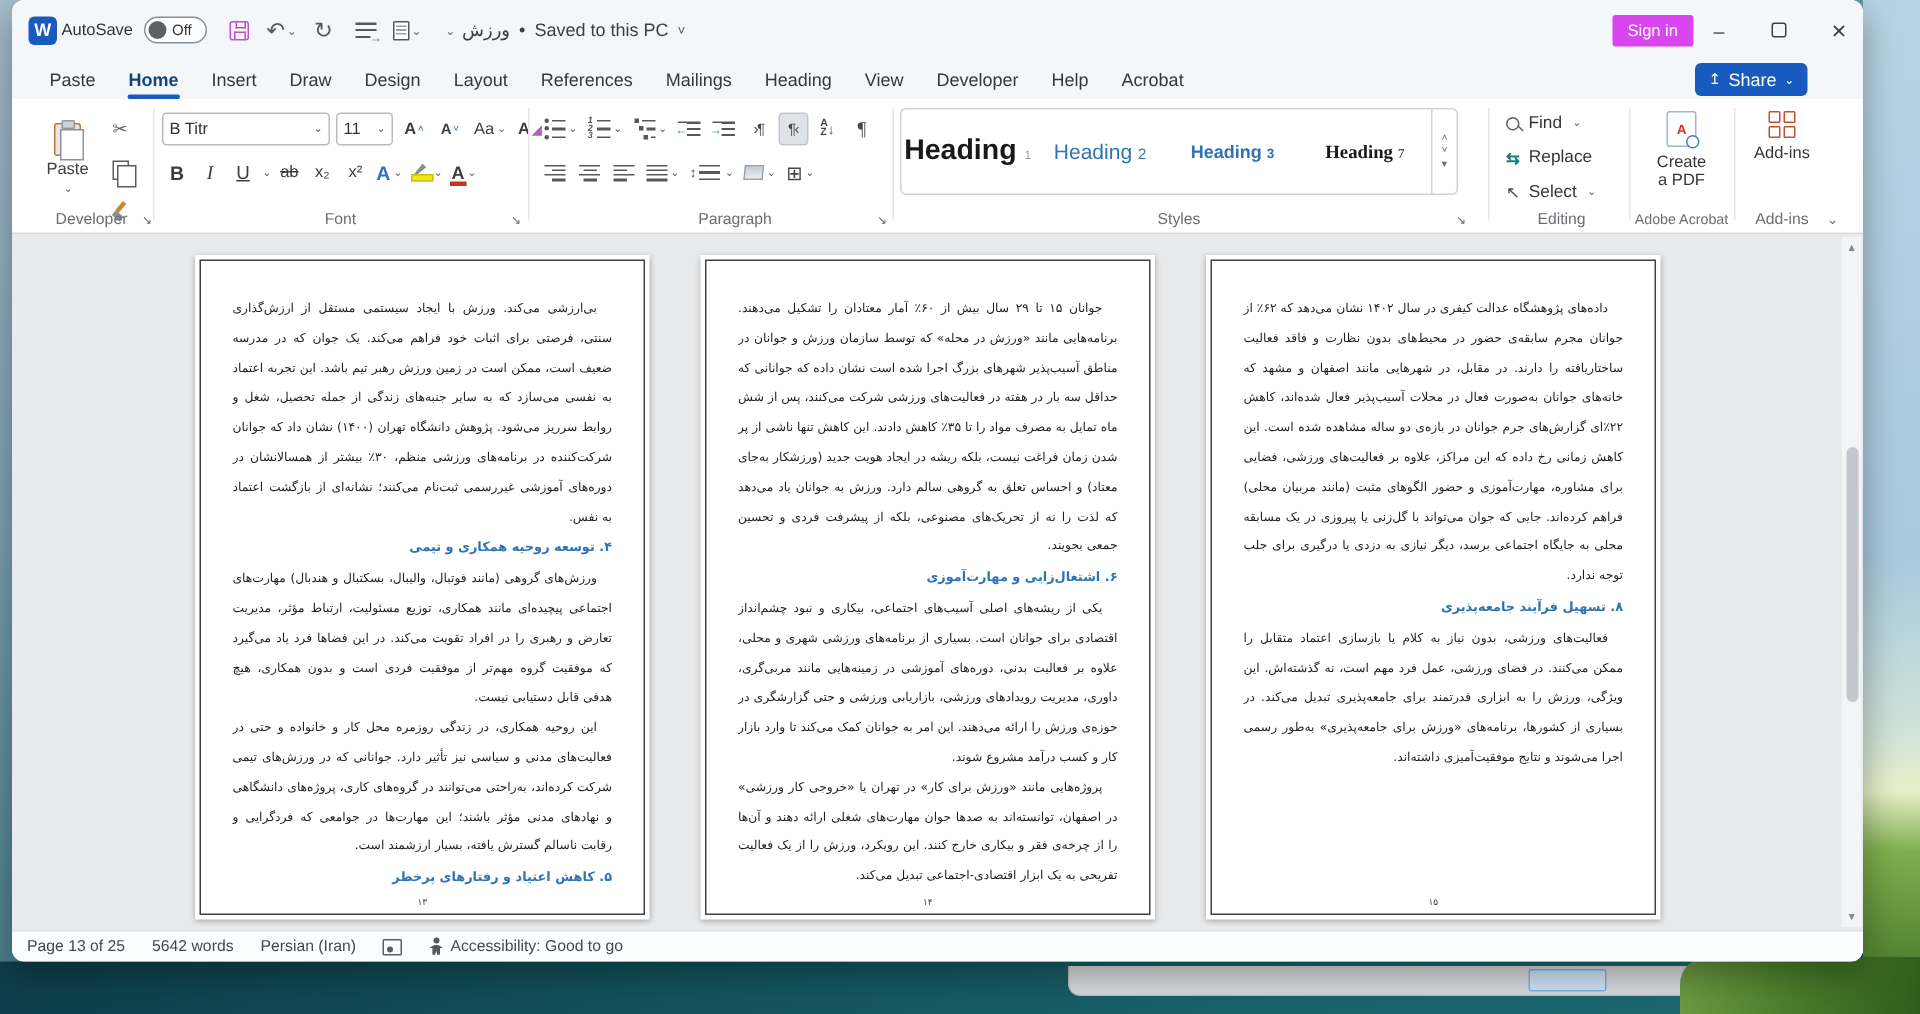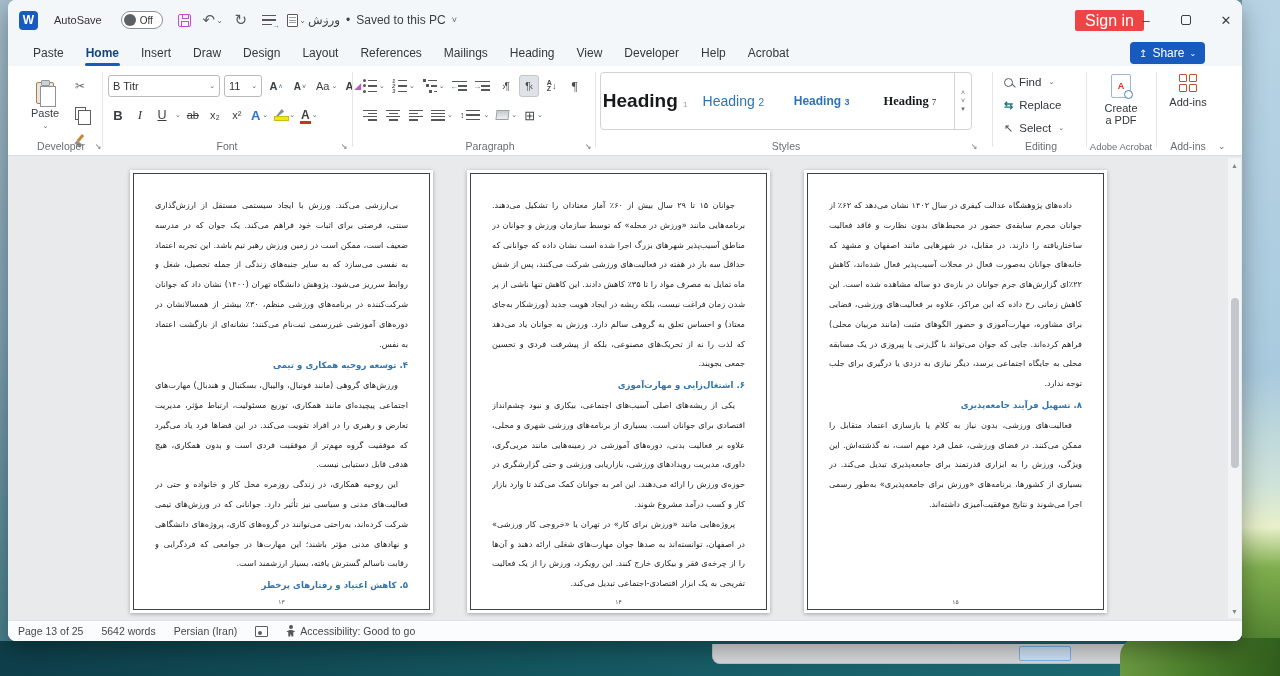--- a/index.html
+++ b/index.html
@@ -20,21 +20,21 @@
   .icon-label{position:absolute;top:612px;font-size:16px;color:#eef4f6;opacity:.8;text-shadow:0 1px 2px rgba(0,0,0,.6)}
 
   
   .win{position:absolute;left:8px;top:0;width:1234px;height:641px;background:#fff;
        border-radius:8px;box-shadow:0 8px 24px rgba(0,0,0,.35);display:flex;flex-direction:column;overflow:hidden}
 
   
   .titlebar{height:40px;background:#f4f7f9;display:flex;align-items:center;position:relative;flex:none}
   .wlogo{width:19px;height:19px;background:#185abd;border-radius:4px;color:#fff;font-size:12px;font-weight:bold;
          display:flex;align-items:center;justify-content:center;margin-left:11px}
-  .autosave{display:flex;align-items:center;gap:19px;margin-left:16px;font-size:11px;color:#333}
+  .autosave{display:flex;align-items:center;gap:7px;margin-left:3px;font-size:11px;color:#333}
   .toggle{width:42px;height:18px;border:1px solid #8a8f94;border-radius:10px;background:#fff;display:flex;align-items:center;padding:0 5px 0 2px;gap:4px}
   .knob{width:12px;height:12px;border-radius:50%;background:#5c6166}
   .toggle span{font-size:10px;color:#333}
   .qat{display:flex;align-items:center;gap:4px;margin-left:10px}
   .qbtn{height:26px;min-width:24px;border-radius:4px;display:flex;align-items:center;justify-content:center;color:#585b5e;font-size:15px}
   .floppy{width:13px;height:13px;border:1.6px solid #c050c8;border-radius:2px;position:relative}
   .floppy::before{content:"";position:absolute;top:-1px;left:3px;width:5px;height:4px;border:1.4px solid #c050c8;border-top:none}
   .floppy::after{content:"";position:absolute;bottom:0;left:2px;width:6px;height:4px;border:1.4px solid #c050c8;border-bottom:none}
   .mini-chev{font-size:8px;color:#6a6d70;margin-left:1px}
   .linesarrow{width:14px;height:11px;background:repeating-linear-gradient(#56585a 0 1.4px,transparent 1.4px 4.4px);position:relative}
@@ -43,21 +43,21 @@
   .docexp::after{content:"";position:absolute;left:1px;top:2px;right:1px;height:6px;
       background:repeating-linear-gradient(#9aa0a5 0 1px,transparent 1px 2.6px)}
   .doc-title{position:absolute;left:300px;top:0;height:40px;display:flex;align-items:center;gap:6px;font-size:12px;color:#3c3f42}
   .doc-title .chev{font-size:9px;color:#55585b}
   .searchbox{position:absolute;left:482px;top:8px;width:302px;height:25px;background:#fdfdfe;border:1px solid #d4d7da;
       border-radius:4px;display:flex;align-items:center;padding:0 9px;gap:8px}
   .searchbox input{border:none;outline:none;background:transparent;font-size:11.5px;color:#444;width:100%;font-family:"Liberation Sans",sans-serif}
   .searchbox input::placeholder{color:#6b6f73}
   .mag{width:9px;height:9px;border:1.4px solid #5a5e62;border-radius:50%;position:relative;flex:none}
   .mag::after{content:"";position:absolute;width:5px;height:1.4px;background:#5a5e62;transform:rotate(45deg);right:-4px;bottom:-1px}
-  .signin{position:absolute;left:1067px;top:10px;height:21px;padding:0 10px;background:#ef4444;color:#fff;font-size:16px;
+  .signin{position:absolute;left:1067px;top:10px;height:21px;padding:0 10px;background:#d946ef;color:#fff;font-size:11px;
       display:flex;align-items:center;border-radius:2px}
   .wctl{position:absolute;top:0;height:40px;width:40px;display:flex;align-items:center;justify-content:center;color:#3c3f42;font-size:13px}
   .wctl.min{left:1118px}.wctl.max{left:1158px}.wctl.close{left:1198px}
   .maxbox{width:10px;height:10px;border:1.2px solid #3c3f42;border-radius:2px}
 
   
   .tabrow{height:26px;background:#f4f7f9;display:flex;align-items:center;padding-left:14px;position:relative;flex:none}
   .tab{padding:0 11px;font-size:12px;color:#33383c;height:26px;display:flex;align-items:center;position:relative}
   .tab.active{font-weight:bold;color:#14447e}
   .tab.active::after{content:"";position:absolute;left:10px;right:10px;bottom:0;height:3px;background:#185abd;border-radius:2px}

